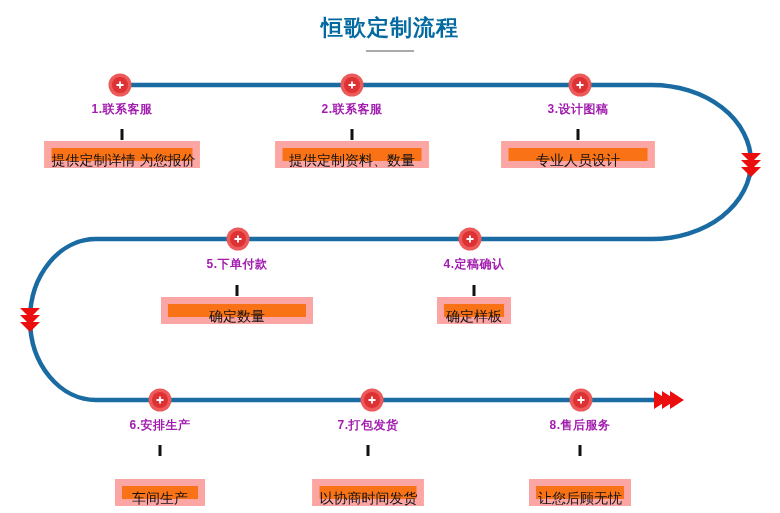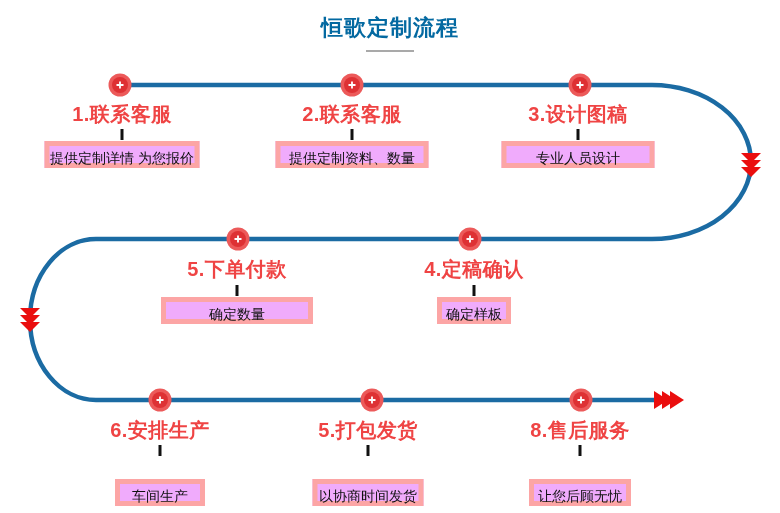--- a/index.html
+++ b/index.html
@@ -19,26 +19,26 @@
     position:absolute; top:41px; left:0; width:780px; height:20px;
     display:flex; align-items:center; justify-content:center; z-index:2;
   }
   .subtitle-text { font-size:14px; color:#333; letter-spacing:1px; margin:0 12px; }
   .dash { width:24px; height:2px; background:#a9a9a9; }
 
   
   .step { position:absolute; top:0; z-index:2; }
   .step-label {
     position:absolute; transform:translateX(-50%); white-space:nowrap;
-    font-size:20px; font-weight:bold; color:#ef4444; letter-spacing:0.5px;
+    font-size:12px; font-weight:bold; color:#a21caf; letter-spacing:0.5px;
   }
   .tick { position:absolute; transform:translateX(-50%); width:3px; height:11px; background:#111; }
   .note {
     position:absolute; transform:translateX(-50%); box-sizing:border-box;
-    border:5px solid #fca5a5; background:#f0abfc; height:27px; line-height:25px;
+    border:7px solid #fca5a5; background:#f97316; height:27px; line-height:25px;
     text-align:center; font-size:14px; color:#111; white-space:nowrap;
   }
   .r1 .step-label { top:101px; }
   .r1 .tick       { top:129px; }
   .r1 .note       { top:141px; }
   .r2 .step-label { top:256px; }
   .r2 .tick       { top:285px; }
   .r2 .note       { top:297px; }
   .r3 .step-label { top:417px; }
   .r3 .tick       { top:445px; }
@@ -146,21 +146,21 @@
     <div class="tick"></div>
     <div class="note" style="width:74px">确定样板</div>
   </div>
 
   <div class="step r3" style="left:160px">
     <div class="step-label">6.安排生产</div>
     <div class="tick"></div>
     <div class="note" style="width:90px">车间生产</div>
   </div>
   <div class="step r3" style="left:368px">
-    <div class="step-label">5.打包发货</div>
+    <div class="step-label">7.打包发货</div>
     <div class="tick"></div>
     <div class="note" style="width:111px">以协商时间发货</div>
   </div>
   <div class="step r3" style="left:580px">
     <div class="step-label">8.售后服务</div>
     <div class="tick"></div>
     <div class="note" style="width:102px">让您后顾无忧</div>
   </div>
 
 </div>

